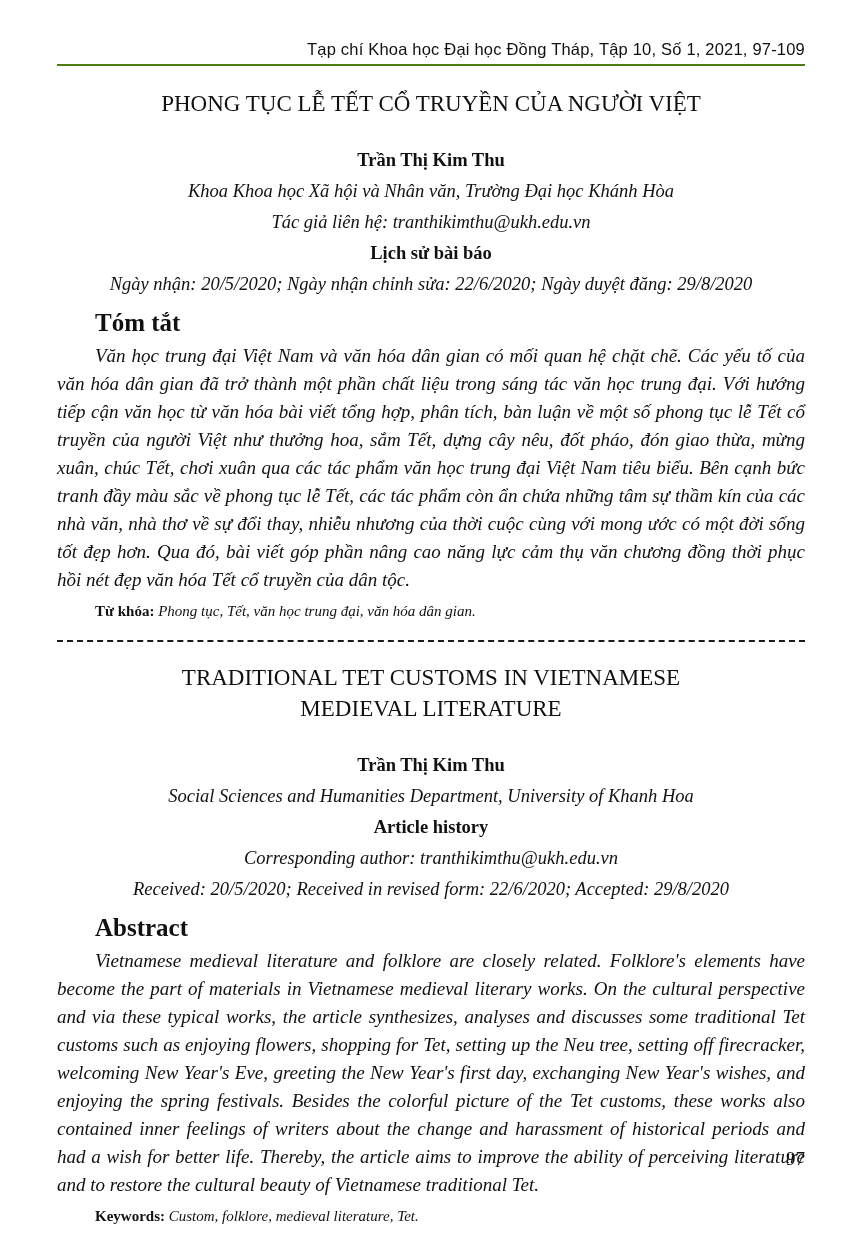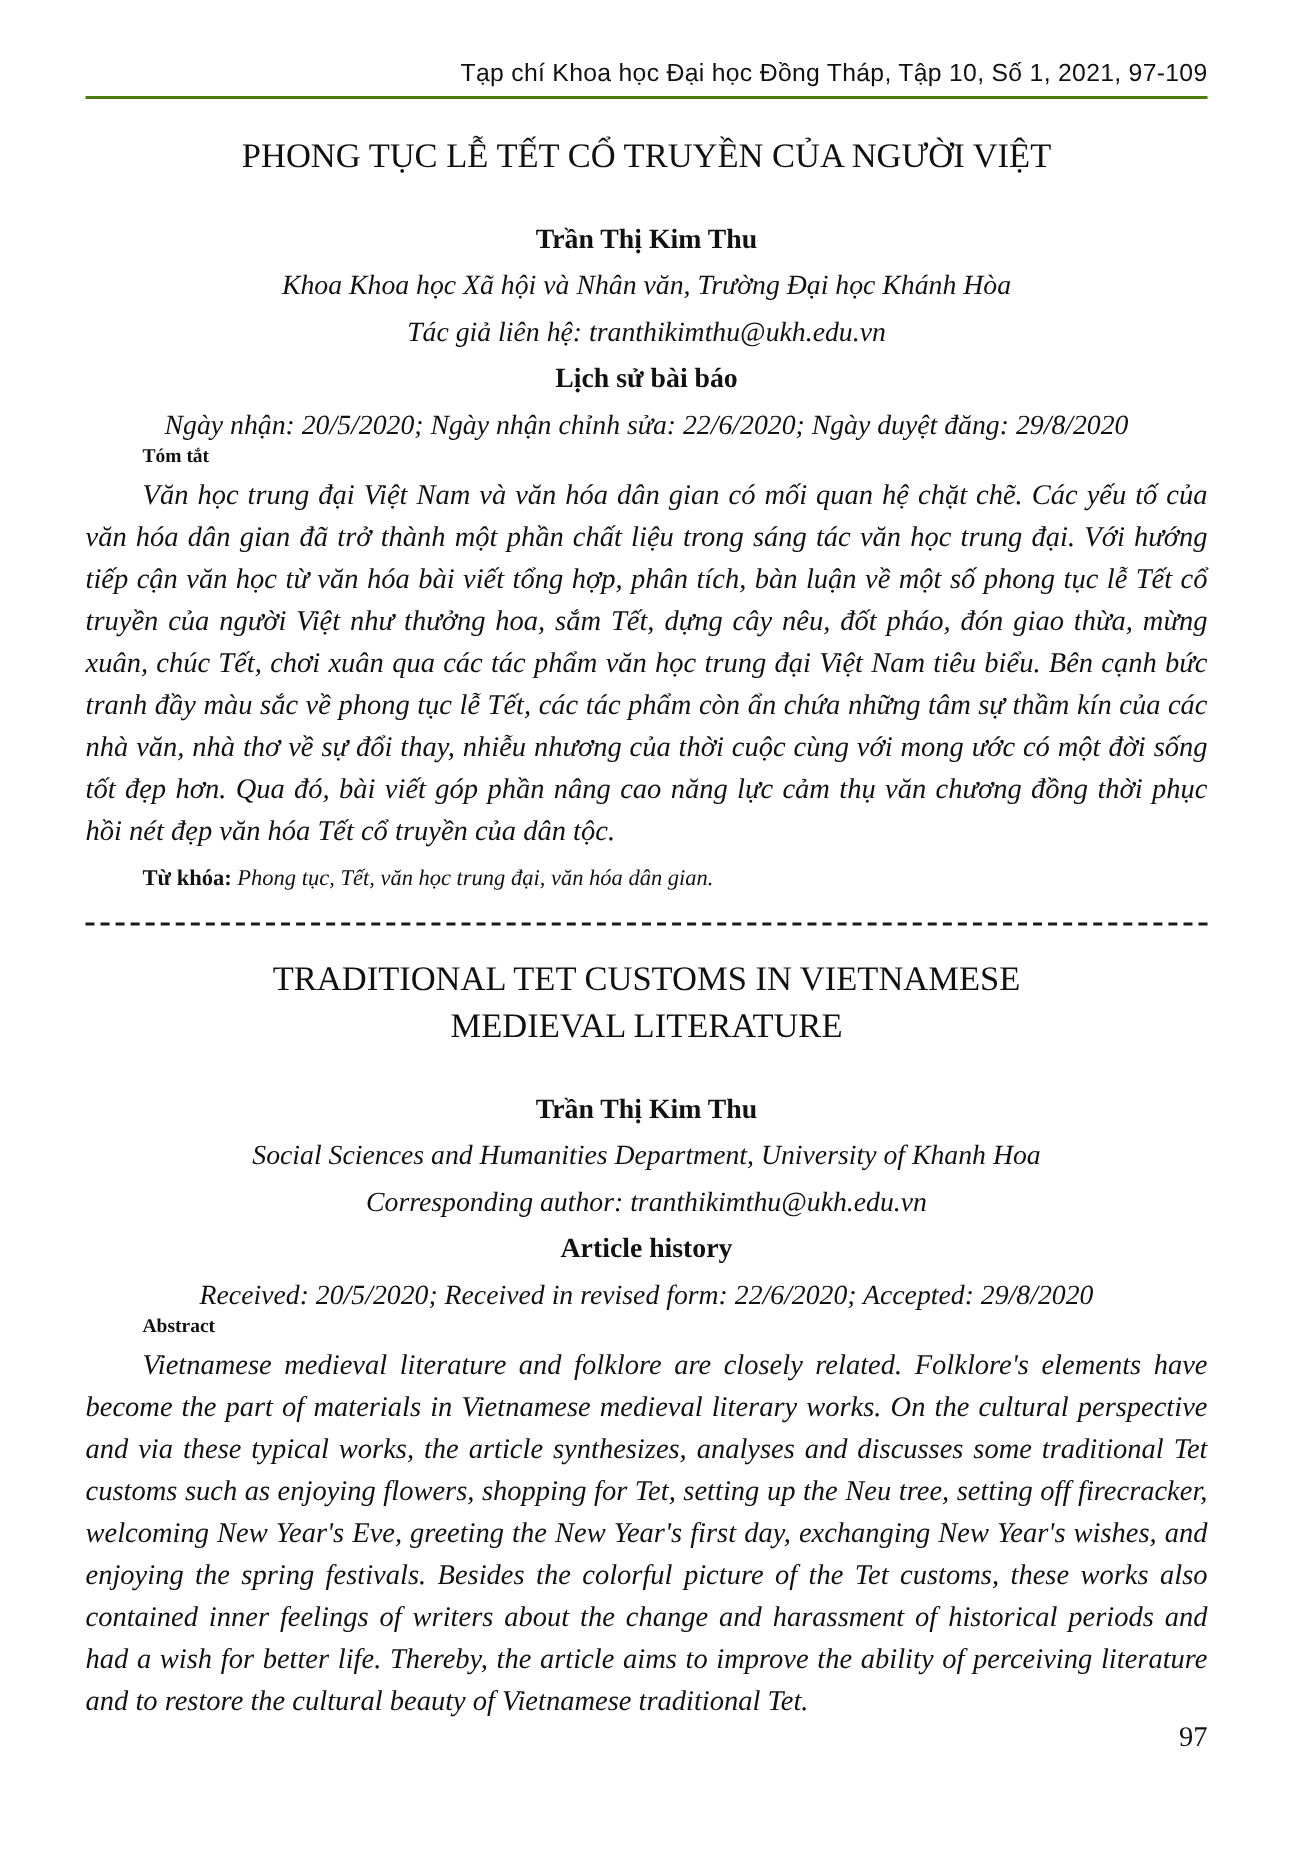--- a/index.html
+++ b/index.html
@@ -30,23 +30,24 @@
     font-weight: normal;
     font-size: 23px;
     line-height: 31px;
   }
   .meta { text-align: center; font-size: 18.5px; }
   .meta-line { margin-top: 7px; line-height: 24px; }
   .author { font-weight: bold; margin-top: 29px; text-align: center; }
   .italic { font-style: italic; }
   .bold { font-weight: bold; }
   .section-heading {
+    margin-top: 13px;
     margin-left: 38px;
     font-weight: bold;
-    font-size: 13px;
+    font-size: 25px;
   }
   .abstract {
     margin-top: 5px;
     font-size: 19px;
     font-style: italic;
     text-align: justify;
     text-indent: 38px;
     line-height: 28px;
   }
   .keywords {
@@ -94,24 +95,25 @@
   <div class="divider"></div>
 
   <div class="title title-en">
     <div>TRADITIONAL TET CUSTOMS IN VIETNAMESE</div>
     <div>MEDIEVAL LITERATURE</div>
   </div>
 
   <div class="meta">
     <div class="meta-line author">Trần Thị Kim Thu</div>
     <div class="meta-line italic">Social Sciences and Humanities Department, University of Khanh Hoa</div>
+    <div class="meta-line bold">Article history</div>
     <div class="meta-line italic">Corresponding author: tranthikimthu@ukh.edu.vn</div>
-    <div class="meta-line bold">Article history</div>
     <div class="meta-line italic">Received: 20/5/2020; Received in revised form: 22/6/2020; Accepted: 29/8/2020</div>
   </div>
 
   <div class="section-heading">Abstract</div>
   <p class="abstract">Vietnamese medieval literature and folklore are closely related. Folklore's elements have become the part of materials in Vietnamese medieval literary works. On the cultural perspective and via these typical works, the article synthesizes, analyses and discusses some traditional Tet customs such as enjoying flowers, shopping for Tet, setting up the Neu tree, setting off firecracker, welcoming New Year's Eve, greeting the New Year's first day, exchanging New Year's wishes, and enjoying the spring festivals. Besides the colorful picture of the Tet customs, these works also contained inner feelings of writers about the change and harassment of historical periods and had a wish for better life. Thereby, the article aims to improve the ability of perceiving literature and to restore the cultural beauty of Vietnamese traditional Tet.</p>
 
+  <p class="keywords"><span class="bold">Keywords:</span><span class="italic"> Custom, folklore, medieval literature, Tet.</span></p>
 
   <div class="page-number">97</div>
 
 </div>
 
 </body></html>

